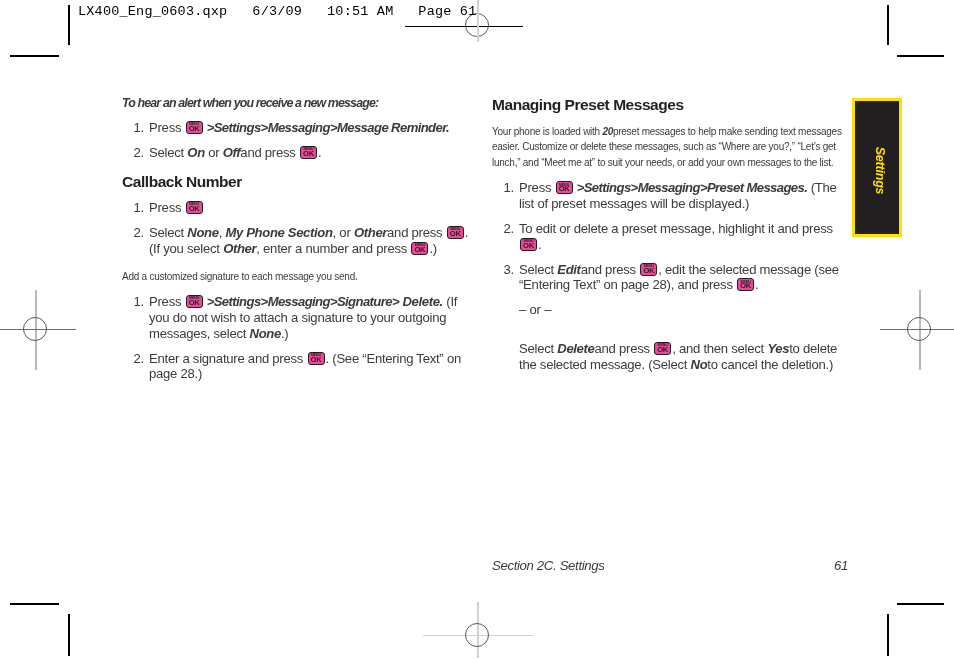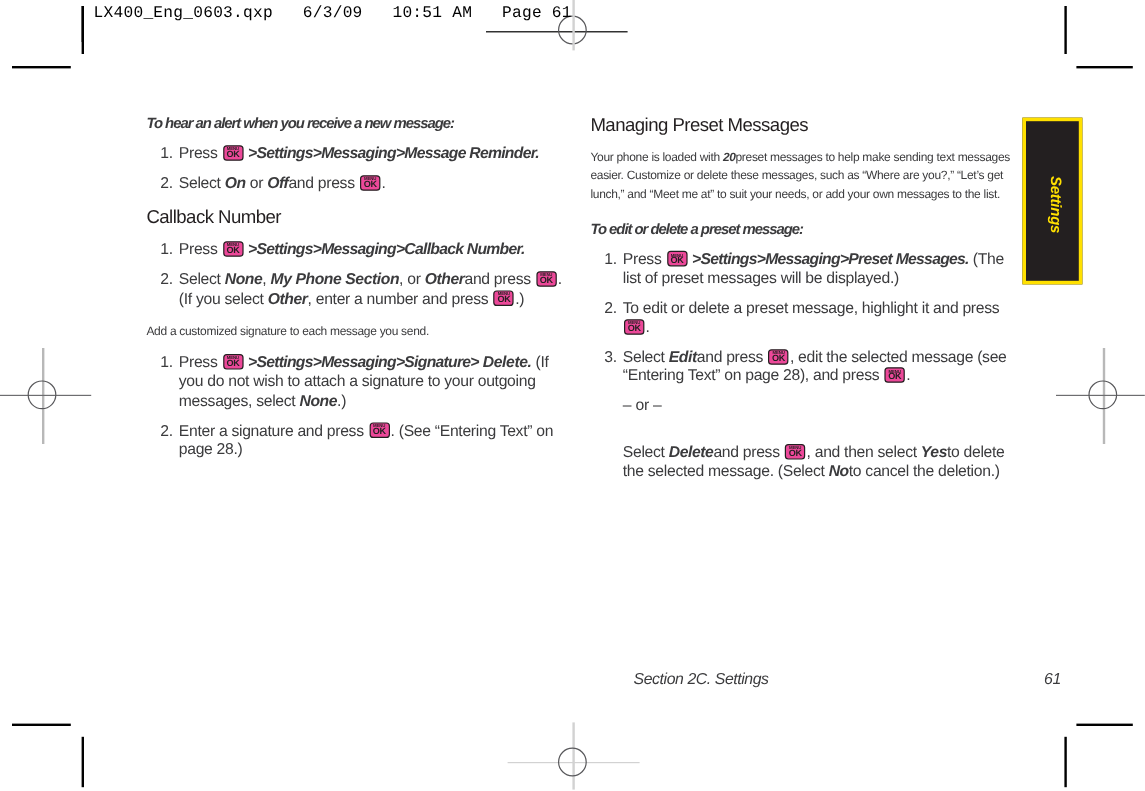--- a/index.html
+++ b/index.html
@@ -81,21 +81,21 @@
   .col {
     position: absolute;
     top: 96px;
     width: 352px;
   }
   .col-left  { left: 122px; }
   .col-right { left: 492px; }
 
   h2.sec-head {
     font-size: 15.5px;
-    font-weight: normal;
+    font-weight: bold;
     letter-spacing: -0.45px;
     margin: 0 0 9px 0;
     line-height: 1.2;
     color: #231f20;
   }
   .spacer-head { margin-top: 19px; }
 
   p.body-text {
     font-size: 10px;
     line-height: 15.6px;
@@ -221,21 +221,20 @@
     left: 492px;
     top: 558px;
     width: 362px;
     display: flex;
     justify-content: space-between;
     align-items: baseline;
     font-size: 13.2px;
     font-style: italic;
     color: #3b3b3d;
     letter-spacing: -0.35px;
-    margin-left: 36px;
   }
   .footer .sec { font-style: italic; }
   .footer .pg  { font-style: italic; padding-right: 6px; }
 </style>
 </head>
 <body>
 
 <div class="page">
 
   <div class="crop-h" style="left:10px; top:55px; width:49px;"></div>
@@ -296,21 +295,21 @@
           <span class="keyicon"><span class="kmenu">MENU</span><span class="kok">OK</span></span>.</span>
       </li>
     </ol>
 
     <h2 class="sec-head spacer-head">Callback Number</h2>
 
     <ol class="steps">
       <li>
         <span class="num">1.</span>
         <span><span>Press</span>
-          <span class="keyicon"><span class="kmenu">MENU</span><span class="kok">OK</span></span><i class="tight">&nbsp;&gt;<span>Settings</span>&gt;<span>Messaging</span>&gt;<span>Callback Number.</span></i></span>
+          <span class="keyicon"><span class="kmenu">MENU</span><span class="kok">OK</span></span></span>
       </li>
       <li>
         <span class="num">2.</span>
         <span><span>Select</span>
           <i>None</i>,
           <i>My Phone Section</i>, or
           <i>Other</i>and
           press <span class="keyicon"><span class="kmenu">MENU</span><span class="kok">OK</span></span>. (If you select
           <i>Other</i>, enter a number and
           press <span class="keyicon"><span class="kmenu">MENU</span><span class="kok">OK</span></span>.)</span>
@@ -337,21 +336,20 @@
     </ol>
 
   </div>
 
   <div class="col col-right">
 
     <h2 class="sec-head">Managing Preset Messages</h2>
 
     <p class="body-text">Your phone is loaded with <i>20</i>preset messages to help make sending text messages easier. Customize or delete these messages, such as “Where are you?,” “Let’s get lunch,” and “Meet me at” to suit your needs, or add your own messages to the list.</p>
 
-    <p class="lead-italic" style="margin-top:14px;">To edit or delete a preset message:</p>
 
     <ol class="steps">
       <li>
         <span class="num">1.</span>
         <span><span>Press</span>
           <span class="keyicon"><span class="kmenu">MENU</span><span class="kok">OK</span></span><i class="tight">&nbsp;&gt;<span>Settings</span>&gt;<span>Messaging</span>&gt;<span>Preset Messages.</span></i>
           (The list of preset messages will be displayed.)</span>
       </li>
       <li>
         <span class="num">2.</span>

